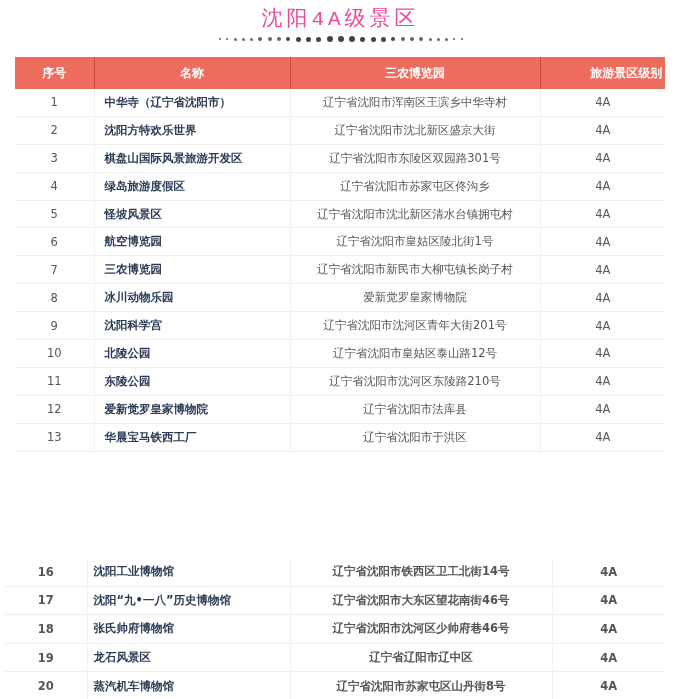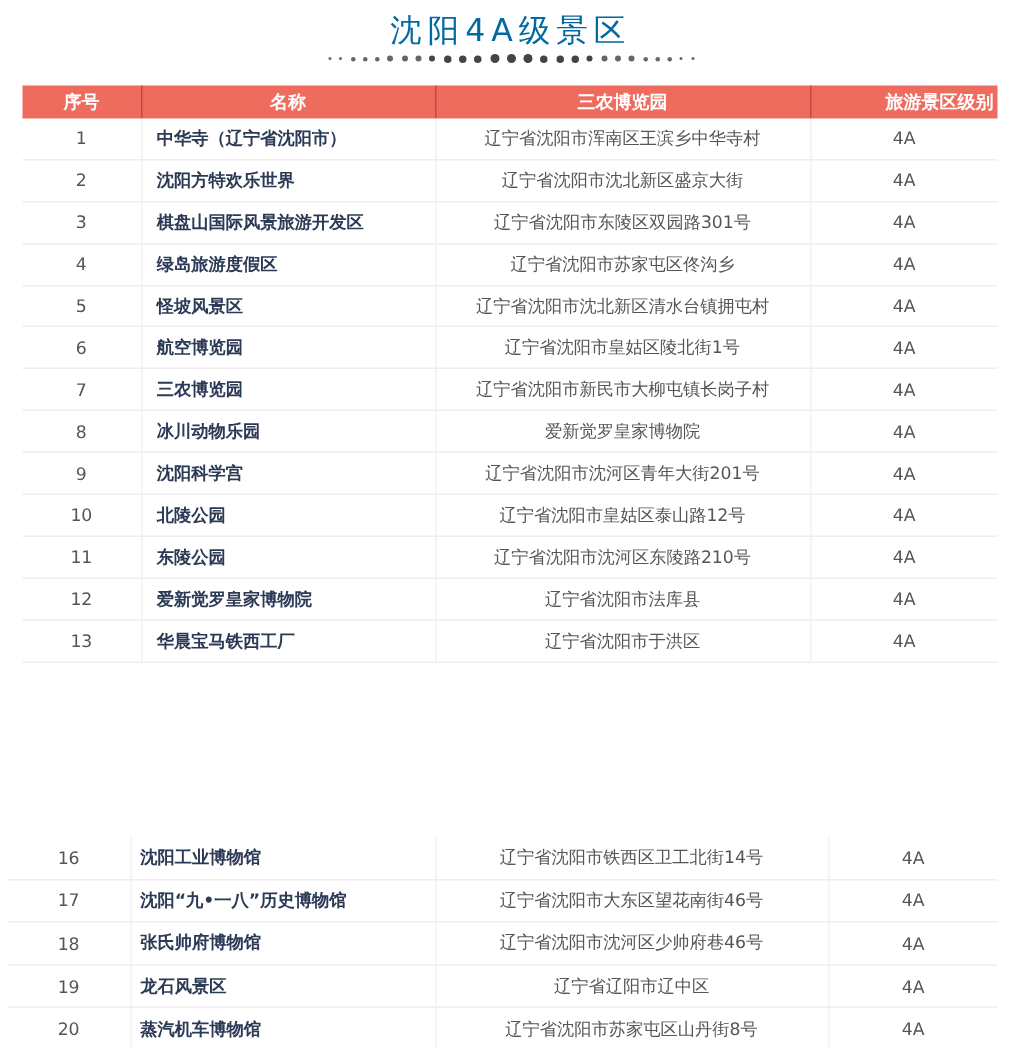--- a/index.html
+++ b/index.html
@@ -16,22 +16,23 @@
       color: #3a3a3a;
     }
     .title {
       position: absolute;
       top: 6px;
       left: 0;
       width: 681px;
       text-align: center;
       font-size: 21px;
       letter-spacing: 4px;
-      color: #0369a1;
+      color: #ec4899;
       line-height: 28px;
+      font-family: Liberation Mono, monospace;
     }
     .dots {
       position: absolute;
       top: 36px;
       left: 219px;
       width: 244px;
       height: 6px;
       display: flex;
       justify-content: space-between;
       align-items: center;
@@ -55,37 +56,37 @@
     .tbl2 {
       top: 558px;
       left: 5px;
       width: 660px;
     }
     .tbl th {
       background: #ee6c5e;
       color: #ffffff;
       font-weight: bold;
       font-size: 12px;
-      height: 22px;
+      height: 32px;
       border-right: 1px solid #c9483c;
       text-align: center;
       padding: 0;
     }
     .tbl th:last-child { border-right: none; padding-left: 47px; }
     .tbl td {
       height: 26.9px;
       padding: 0;
       border-bottom: 1px solid #eeeeee;
       border-right: 1px solid #f2f2f2;
       color: #555555;
       white-space: nowrap;
       overflow: hidden;
     }
     .tbl td:last-child { border-right: none; }
-    .tbl2 td { height: 27.6px; }
+    .tbl2 td { height: 27.6px; font-weight: bold; }
     .c-idx { text-align: center; }
     .c-name { text-align: left; padding-left: 10px !important; color: #2b3a55 !important; font-weight: bold; }
     .tbl2 .c-name { padding-left: 6px !important; }
     .c-addr { text-align: center; }
     .c-level { text-align: center; }
   </style>
 </head>
 <body>
 
 <div class="title">沈阳4A级景区</div>

